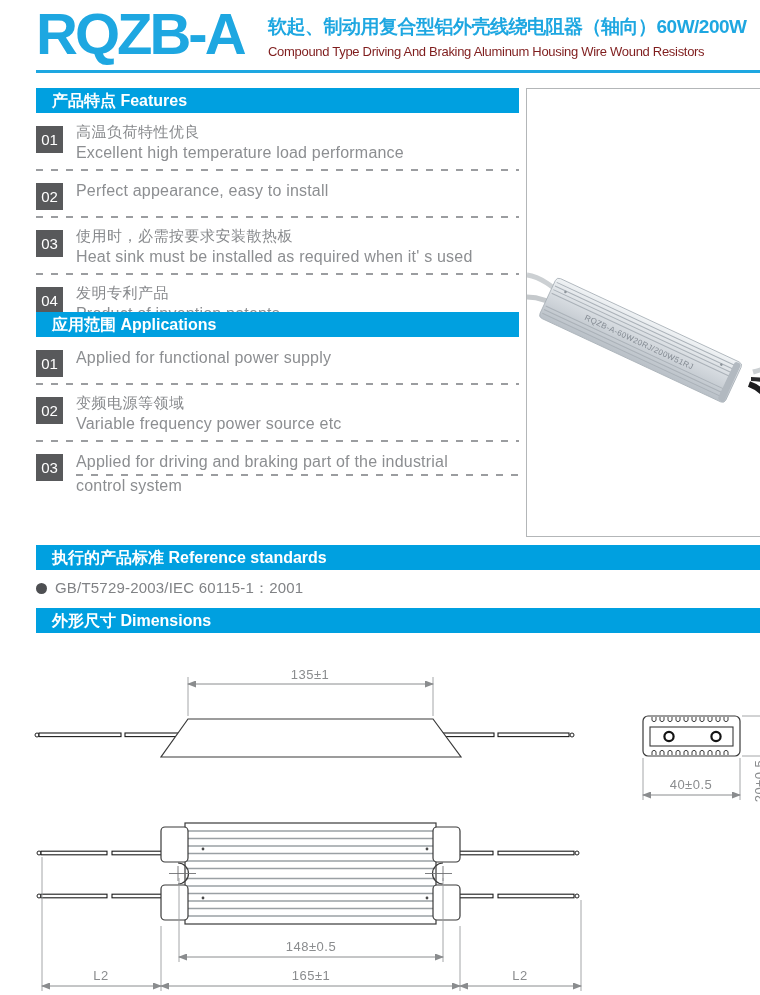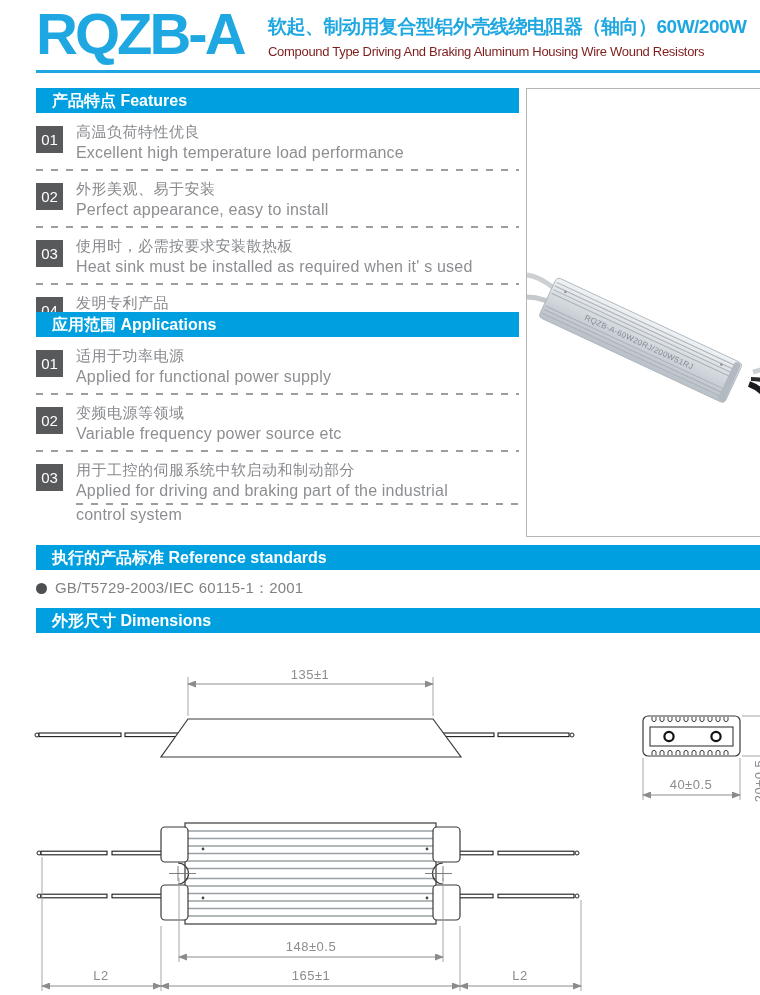--- a/index.html
+++ b/index.html
@@ -58,54 +58,51 @@
   <div class="banner narrow" style="top:88px">产品特点 Features</div>
   <div class="list" style="top:117px">
     <div class="item">
       <div class="badge">01</div>
       <div class="zh">高温负荷特性优良</div>
       <div class="en">Excellent high temperature load performance</div>
     </div>
     <div class="sep"></div>
     <div class="item">
       <div class="badge">02</div>
-      <div class="zh">外形美观、易于安装</div>
       <div class="en">Perfect appearance, easy to install</div>
     </div>
     <div class="sep"></div>
     <div class="item">
       <div class="badge">03</div>
       <div class="zh">使用时，必需按要求安装散热板</div>
       <div class="en">Heat sink must be installed as required when it' s used</div>
     </div>
     <div class="sep"></div>
     <div class="item">
       <div class="badge">04</div>
       <div class="zh">发明专利产品</div>
       <div class="en">Product of invention patents</div>
     </div>
   </div>
 
   <div class="banner narrow" style="top:312px">应用范围 Applications</div>
   <div class="list" style="top:341px">
     <div class="item">
       <div class="badge">01</div>
-      <div class="zh">适用于功率电源</div>
       <div class="en">Applied  for functional power supply</div>
     </div>
     <div class="sep"></div>
     <div class="item">
       <div class="badge">02</div>
       <div class="zh">变频电源等领域</div>
       <div class="en">Variable frequency power source etc</div>
     </div>
     <div class="sep"></div>
     <div class="item">
       <div class="badge">03</div>
-      <div class="zh">用于工控的伺服系统中软启动和制动部分</div>
       <div class="en">Applied for driving and braking part of the industrial</div>
       <div class="sep" style="margin:3px 0 1px 0"></div>
       <div class="en" style="margin-top:0">control system</div>
     </div>
   </div>
 
   <div class="photo-box">
     <svg width="250" height="447" viewBox="0 0 250 447">
       <defs>
         <linearGradient id="alu" x1="0" y1="0" x2="0" y2="1">

